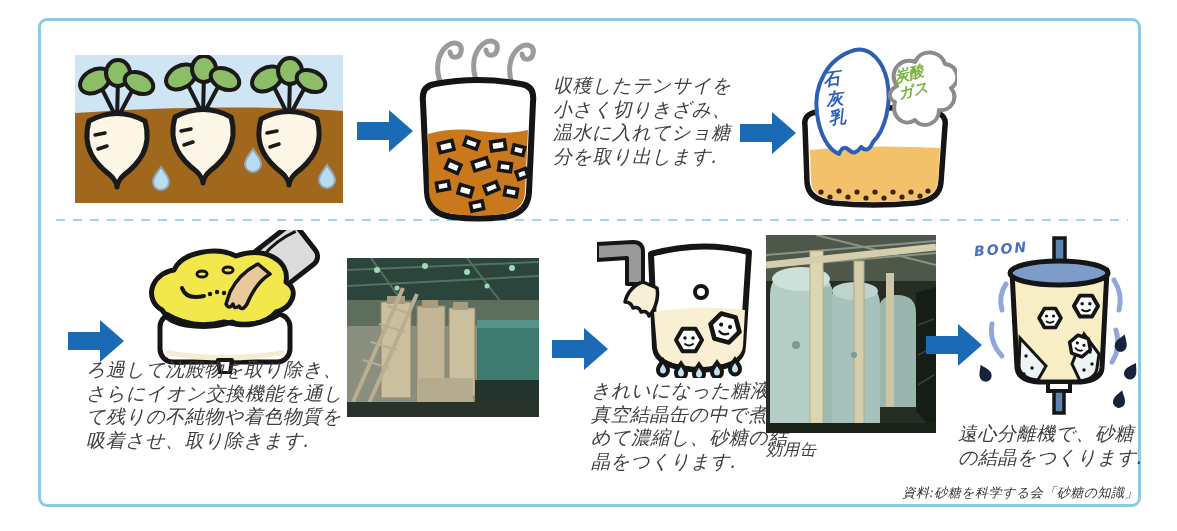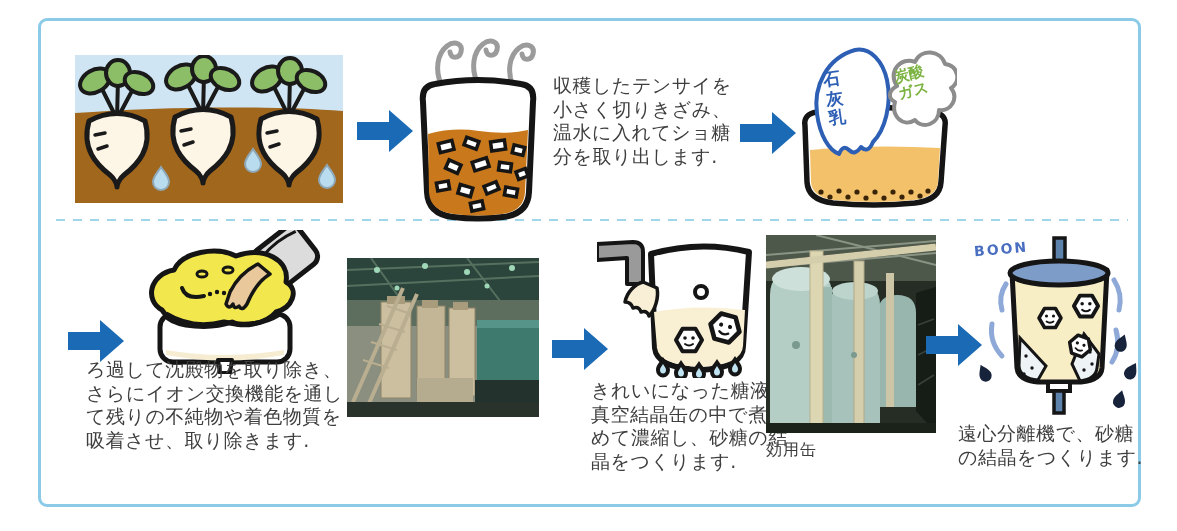--- a/index.html
+++ b/index.html
@@ -1,21 +1,21 @@
 <!DOCTYPE html>
 <html><head>
 <meta charset="utf-8">
 <style>
   * { margin:0; padding:0; box-sizing:border-box; }
   html,body { background:#ffffff; }
   body {
     width:1177px; height:531px; position:relative; overflow:hidden;
     font-family:"DejaVu Sans","Liberation Sans",sans-serif;
   }
-  .canvas { position:absolute; left:0; top:0; width:1177px; height:531px; }
+  .canvas { position:absolute; left:0; top:0; width:1177px; height:531px;font-style:italic; }
   .frame {
     position:absolute; left:38px; top:18px; width:1103px; height:489px;
     border:3px solid #8bcbe8; border-radius:9px; background:#ffffff;
   }
   .divider {
     position:absolute; left:56px; top:219px; width:1072px; height:2px;
     background:repeating-linear-gradient(90deg,#9fd6ea 0 9px,transparent 9px 17px);
   }
   .abs { position:absolute; }
   .step-text {
@@ -312,14 +312,15 @@
       <use href="#bdrop" transform="translate(18,142) rotate(-25)"></use>
       <use href="#bdrop" transform="translate(156,112) rotate(20)"></use>
       <use href="#bdrop" transform="translate(166,140) rotate(30)"></use>
       <use href="#bdrop" transform="translate(154,168) rotate(15)"></use>
     </svg>
     <div class="bubble-label boon-label">BOON</div>
   </div>
 
   <div class="step-text" style="left:958px;top:422px;width:192px">遠心分離機で、砂糖の結晶をつくります.</div>
 
+  <div class="source">資料:砂糖を科学する会「砂糖の知識」</div>
 
 </div>
 
 </body></html>

